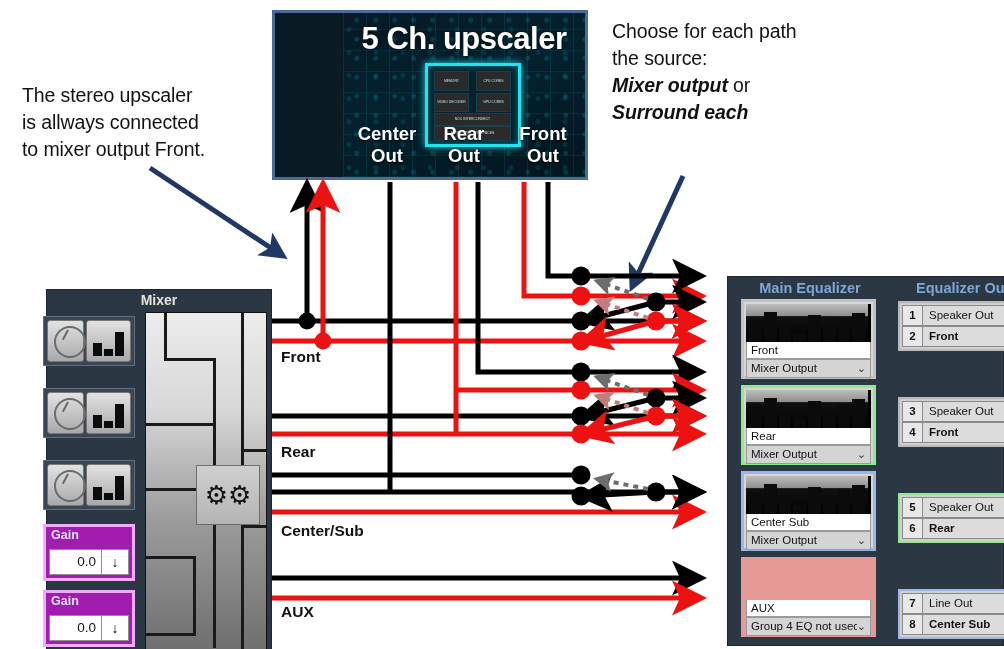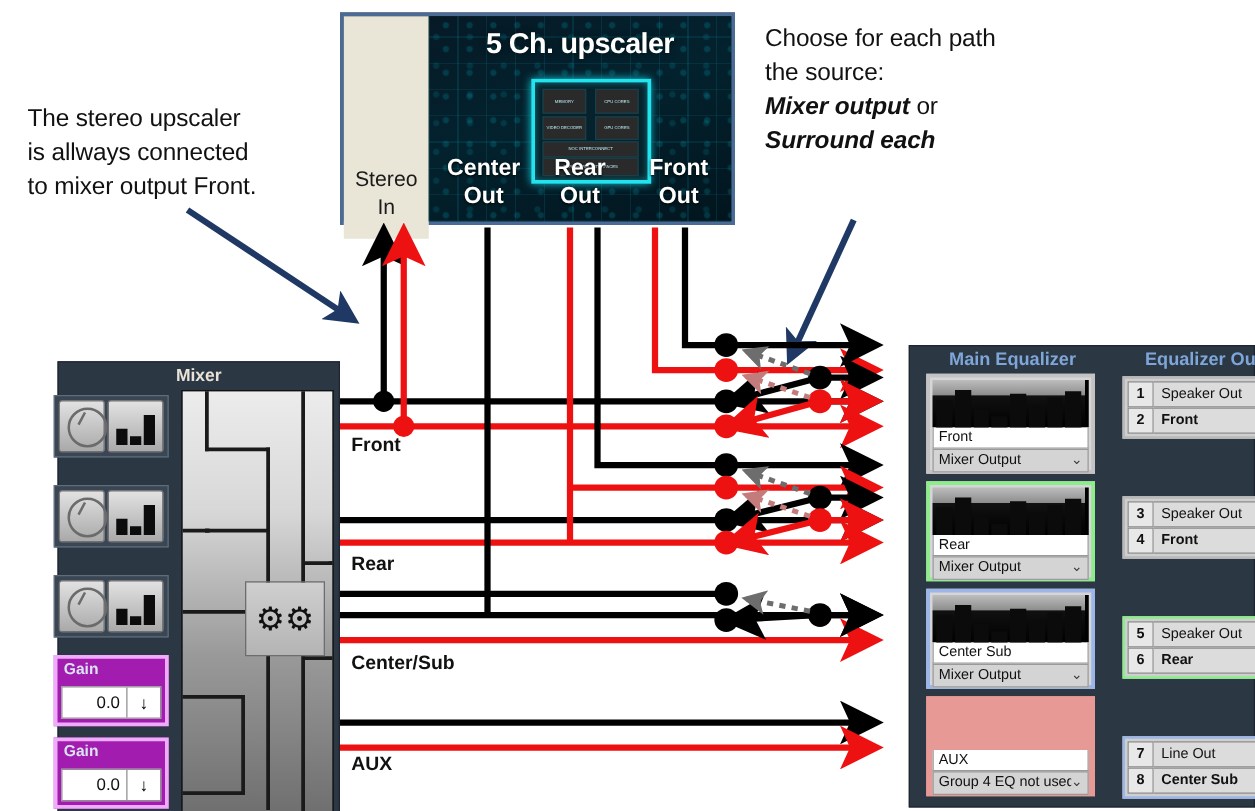--- a/index.html
+++ b/index.html
@@ -20,21 +20,21 @@
             font-size:17px;color:#1b1b1b;line-height:22px;}
   #upscaler .chipbg{position:absolute;left:68px;top:0;right:0;bottom:0;
             background:
               radial-gradient(circle at 72% 38%, rgba(0,200,220,.18) 0 2px, transparent 3px) 0 0/19px 19px,
               radial-gradient(circle at 22% 72%, rgba(0,190,215,.14) 0 2px, transparent 3px) 0 0/27px 23px,
               repeating-linear-gradient(90deg, rgba(0,190,215,.13) 0 1px, transparent 1px 23px),
               repeating-linear-gradient(0deg, rgba(0,190,215,.10) 0 1px, transparent 1px 21px),
               linear-gradient(160deg,#061a26 0%,#03222e 45%,#02151e 100%);
             overflow:hidden;}
   #upscaler .title{position:absolute;left:68px;right:0;top:8px;text-align:center;
-            color:#fff;font-size:23px;font-weight:bold;letter-spacing:-.5px;
+            color:#fff;font-size:31px;font-weight:bold;letter-spacing:-.5px;
             text-shadow:0 0 6px rgba(0,0,0,.6);}
   .outlbl{position:absolute;color:#fff;font-size:18.5px;font-weight:bold;
             text-align:center;line-height:22px;text-shadow:0 1px 2px #000;}
   
   #die{position:absolute;left:150px;top:50px;width:90px;height:78px;
        border:3px solid #22e4ef;background:#06222c;
        box-shadow:0 0 7px #1ad6e8, inset 0 0 6px rgba(34,228,239,.45);}
   #die .blk{position:absolute;background:#2a2a2a;border:1px solid #16414c;
        color:#b9e9f2;font-size:3.4px;display:flex;align-items:center;
        justify-content:center;text-align:center;line-height:4.4px;
@@ -117,24 +117,20 @@
 to mixer output Front.</div>
 
 <div class="abs note" style="left:612px;top:18px;width:290px;">
   <div>Choose for each path</div>
   <div>the source:</div>
   <div><b>Mixer output</b><span> or</span></div>
   <div><b>Surround each</b></div>
 </div>
 
 <div class="abs" id="upscaler">
-  <div class="stereo-in">
-    <div>Stereo</div>
-    <div>In</div>
-  </div>
   <div class="chipbg"></div>
   <div class="title">5 Ch. upscaler</div>
 
   <div id="die">
     <div class="blk" style="left:6px;top:5px;width:33px;height:18px;">MEMORY</div>
     <div class="blk" style="left:48px;top:5px;width:33px;height:18px;">CPU CORES</div>
     <div class="blk" style="left:6px;top:27px;width:33px;height:17px;">VIDEO DECODER</div>
     <div class="blk" style="left:48px;top:27px;width:33px;height:17px;">GPU CORES</div>
     <div class="blk" style="left:6px;top:47px;width:75px;height:11px;">NOC INTERCONNECT</div>
     <div class="blk" style="left:6px;top:60px;width:75px;height:13px;">PERIPHERAL INTERFACES</div>

